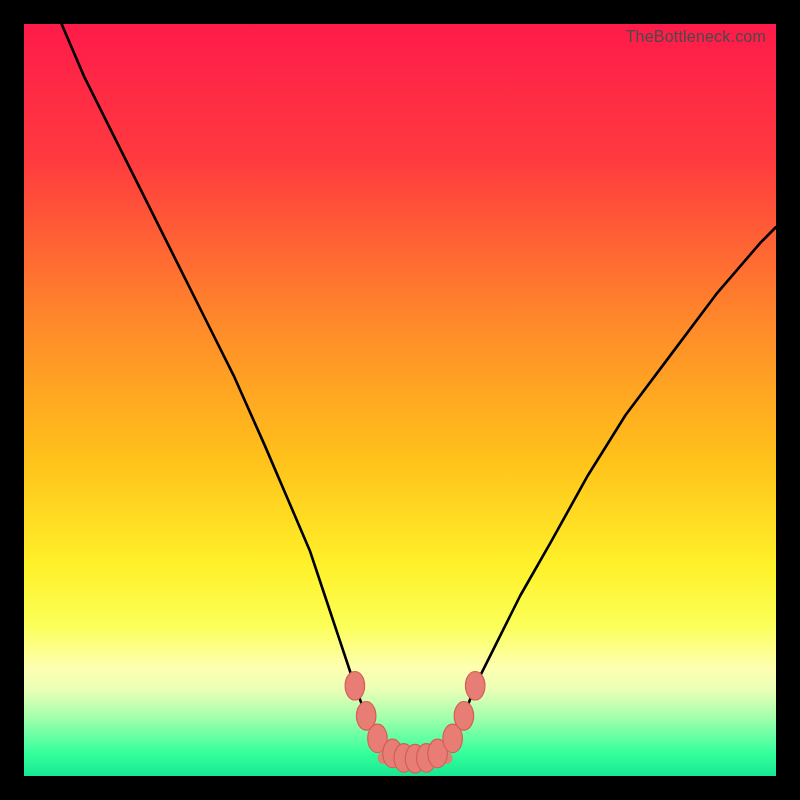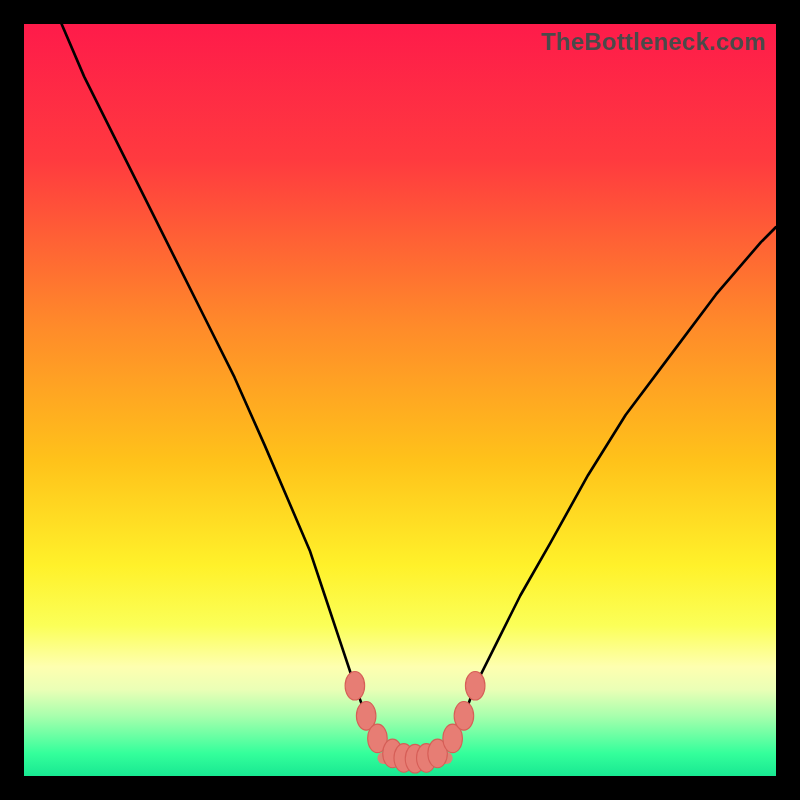--- a/index.html
+++ b/index.html
@@ -30,22 +30,22 @@
     position: absolute;
     left: 0; top: 0;
     width: 100%;
     height: 100%;
   }
   .watermark {
     position: absolute;
     top: 4px;
     right: 10px;
     color: #4a4a4a;
-    font-size: 24px;
-    font-weight: 700;
+    font-size: 16px;
+    font-weight: 400;
     letter-spacing: 0.2px;
   }
   svg.curve {
     position: absolute;
     left: 0; top: 0;
     width: 100%;
     height: 100%;
   }
 </style>
 </head>

